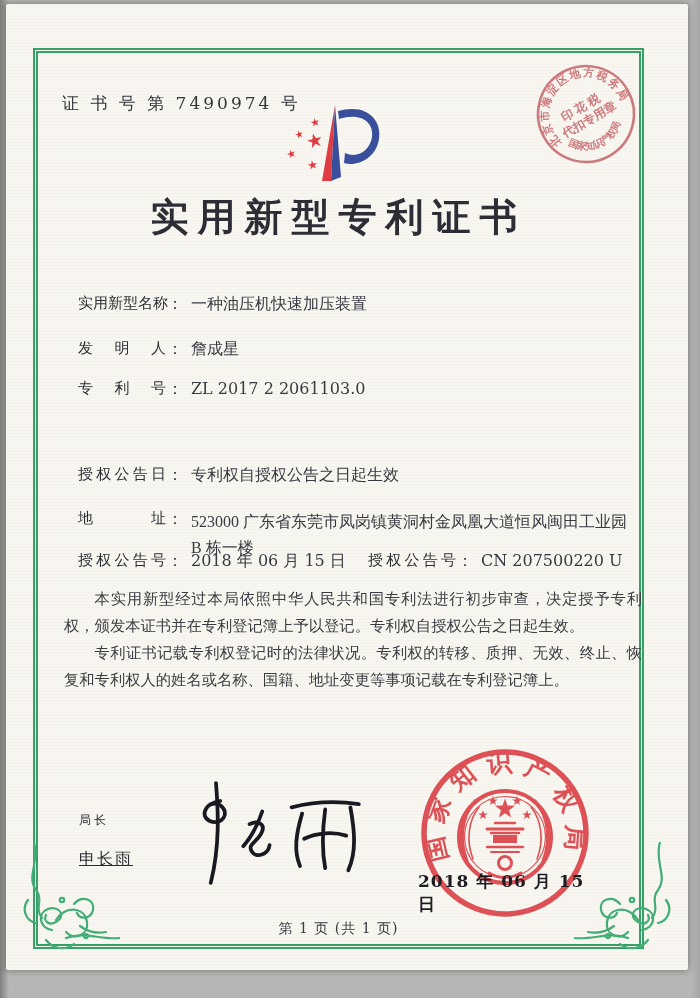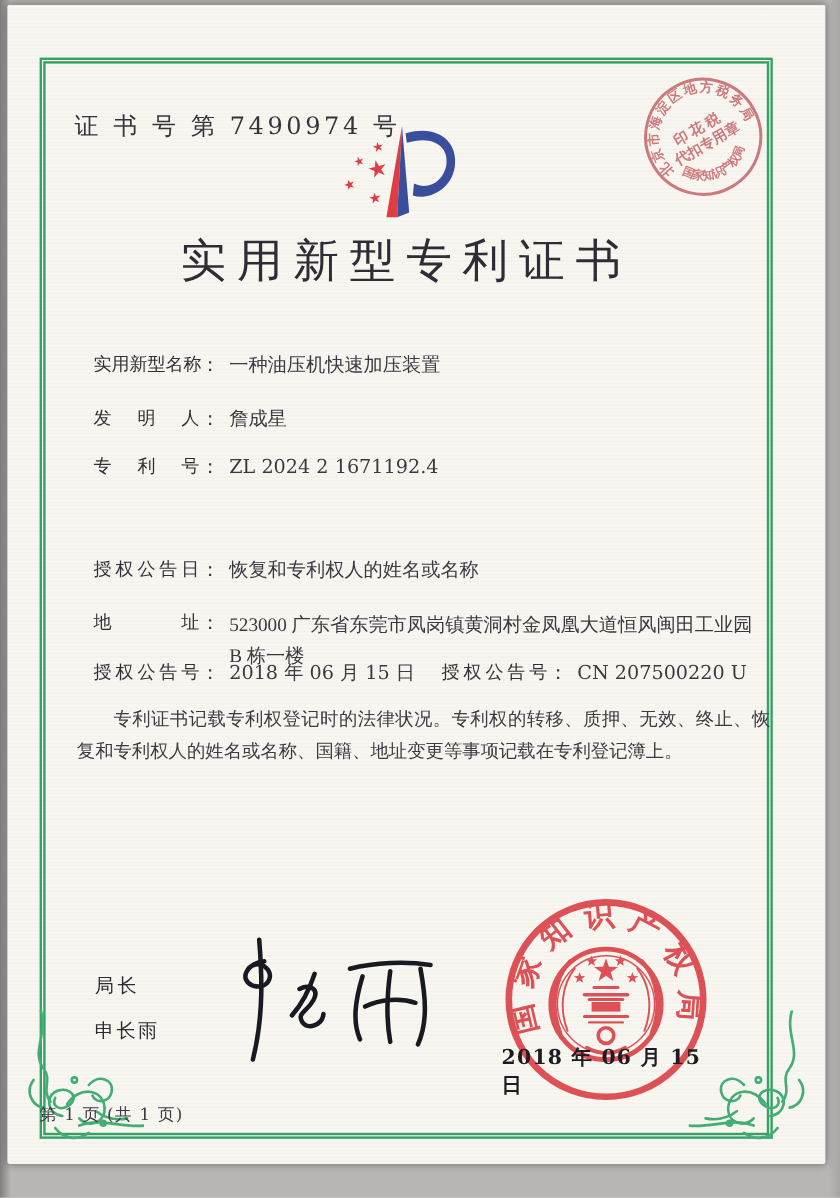--- a/index.html
+++ b/index.html
@@ -15,52 +15,52 @@
     box-shadow:0 0 7px rgba(0,0,0,.38);
     border-radius:2px;
   }
   .frame{
     position:absolute;left:27px;top:44px;width:611px;height:901px;
     border:5px double #35a166;
     box-sizing:border-box;
   }
   .cert-no{
     position:absolute;left:56px;top:88px;
-    font-size:20px;letter-spacing:3px;color:#35343b;
+    font-size:17px;letter-spacing:3px;color:#35343b;
   }
   .logo{position:absolute;left:278px;top:93px;}
   .title{
     position:absolute;left:27px;top:188px;width:611px;text-align:center;
-    font-size:38px;font-weight:normal;letter-spacing:9px;color:#2e2d36;
+    font-size:38px;font-weight:bold;letter-spacing:9px;color:#2e2d36;
   }
   .frow{position:absolute;left:72px;font-size:16px;color:#35343b;white-space:nowrap;}
   .flabel{
     display:inline-block;width:88px;font-size:15px;color:#302f36;
     text-align:justify;text-align-last:justify;vertical-align:top;
   }
   .fcolon{margin:0 8px 0 1px;}
   .fvalue{color:#3a3941;}
   .addr .fvalue{display:inline-block;width:442px;white-space:normal;line-height:26px;vertical-align:top;font-family:Liberation Serif, serif;}
   .grant2{position:absolute;left:290px;top:0;}
   .paras{
     position:absolute;left:58px;top:582px;width:578px;height:200px;overflow:hidden;
     font-size:15.3px;line-height:27px;color:#3c3b42;text-align:justify;
   }
   .paras p{margin:0;text-indent:2em;}
-  .sig-title{position:absolute;left:73px;top:808px;font-size:16px;letter-spacing:3px;color:#2c2b32;}
-  .sig-name{position:absolute;left:73px;top:845px;font-size:16px;letter-spacing:2px;color:#2c2b32;}
+  .sig-title{position:absolute;left:73px;top:808px;font-size:12px;letter-spacing:3px;color:#2c2b32;}
+  .sig-name{position:absolute;left:73px;top:845px;font-size:16px;letter-spacing:2px;color:#2c2b32;text-decoration:underline;}
   .signature{position:absolute;left:168px;top:776px;}
   .seal{position:absolute;left:397px;top:727px;mix-blend-mode:multiply;opacity:.93;}
   .seal-date{
     position:absolute;left:412px;top:866px;width:190px;
     font-size:17px;font-weight:600;letter-spacing:1px;color:#1d1c22;z-index:6;
   }
   .tax-stamp{position:absolute;left:507px;top:37px;z-index:5;mix-blend-mode:multiply;opacity:.9;}
   .footer{
-    position:absolute;left:27px;top:916px;width:611px;text-align:left;
+    position:absolute;left:27px;top:916px;width:611px;text-align:center;
     font-size:14px;letter-spacing:1px;color:#3a3940;
   }
   .orn{position:absolute;}
   .orn-bl{left:16px;top:838px;}
   .orn-br{right:16px;top:838px;transform:scaleX(-1);}
   svg text{font-family:"DejaVu Serif","Liberation Serif",serif;}
 </style>
 </head>
 <body>
 
@@ -114,36 +114,37 @@
 
   <div class="title">实用新型专利证书</div>
 
   <div class="frow" style="top:290px">
     <span class="flabel">实用新型名称</span><span class="fcolon">：</span><span class="fvalue">一种油压机快速加压装置</span>
   </div>
   <div class="frow" style="top:335px">
     <span class="flabel">发明人</span><span class="fcolon">：</span><span class="fvalue">詹成星</span>
   </div>
   <div class="frow" style="top:375px">
-    <span class="flabel">专利号</span><span class="fcolon">：</span><span class="fvalue">ZL 2024 2 1671192.4</span>
+    <span class="flabel">专利号</span><span class="fcolon">：</span><span class="fvalue">ZL 2017 2 2061103.0</span>
   </div>
   <div class="frow" style="top:461px">
-    <span class="flabel">授权公告日</span><span class="fcolon">：</span><span class="fvalue">恢复和专利权人的姓名或名称</span>
+    <span class="flabel">授权公告日</span><span class="fcolon">：</span><span class="fvalue">专利权自授权公告之日起生效</span>
   </div>
   <div class="frow addr" style="top:505px">
     <span class="flabel">地址</span><span class="fcolon">：</span><span class="fvalue">523000 广东省东莞市凤岗镇黄洞村金凤凰大道恒风闽田工业园 B 栋一楼</span>
   </div>
   <div class="frow" style="top:547px">
     <span class="flabel">授权公告号</span><span class="fcolon">：</span><span class="fvalue">2018 年 06 月 15 日</span>
     <span class="grant2">
       <span class="flabel">授权公告号</span><span class="fcolon">：</span><span class="fvalue">CN 207500220 U</span>
     </span>
   </div>
 
   <div class="paras">
+    <p>本实用新型经过本局依照中华人民共和国专利法进行初步审查，决定授予专利权，颁发本证书并在专利登记簿上予以登记。专利权自授权公告之日起生效。</p>
     <p>专利证书记载专利权登记时的法律状况。专利权的转移、质押、无效、终止、恢复和专利权人的姓名或名称、国籍、地址变更等事项记载在专利登记簿上。</p>
   </div>
 
   <div class="sig-title">局长</div>
   <div class="sig-name">申长雨</div>
 
   <svg class="signature" width="210" height="105" viewBox="0 0 200 100">
     <g fill="none" stroke="#191921" stroke-width="3.6" stroke-linecap="round" stroke-linejoin="round">
       <path d="M44,20 C30,22 24,34 34,39 C46,44 54,31 44,24 C38,20 30,24 29,32"></path>
       <path d="M40,3 C42,28 44,62 35,98"></path>

